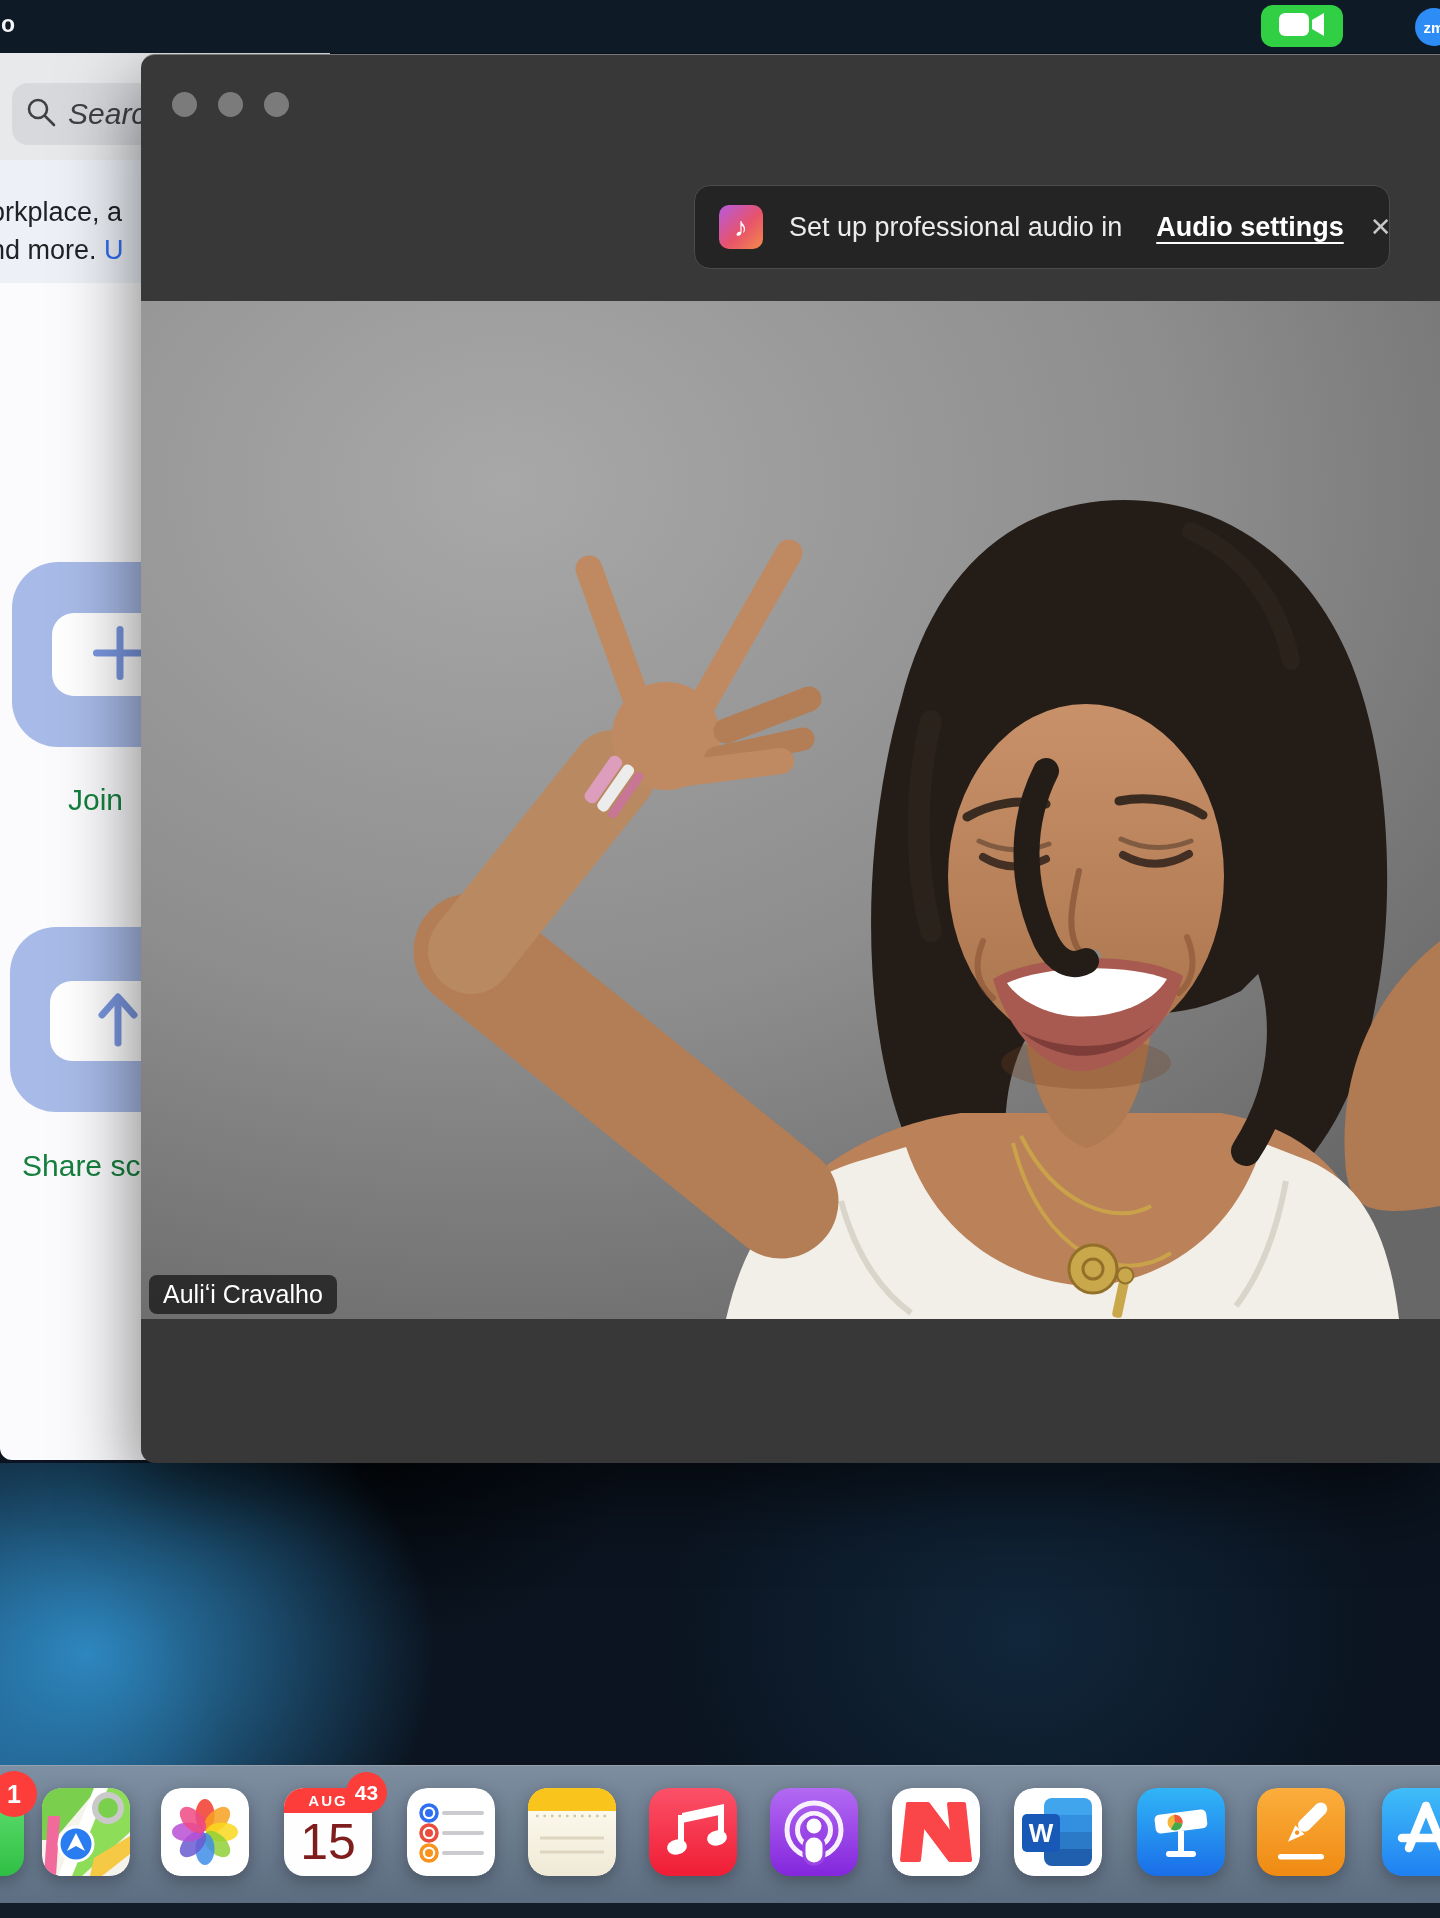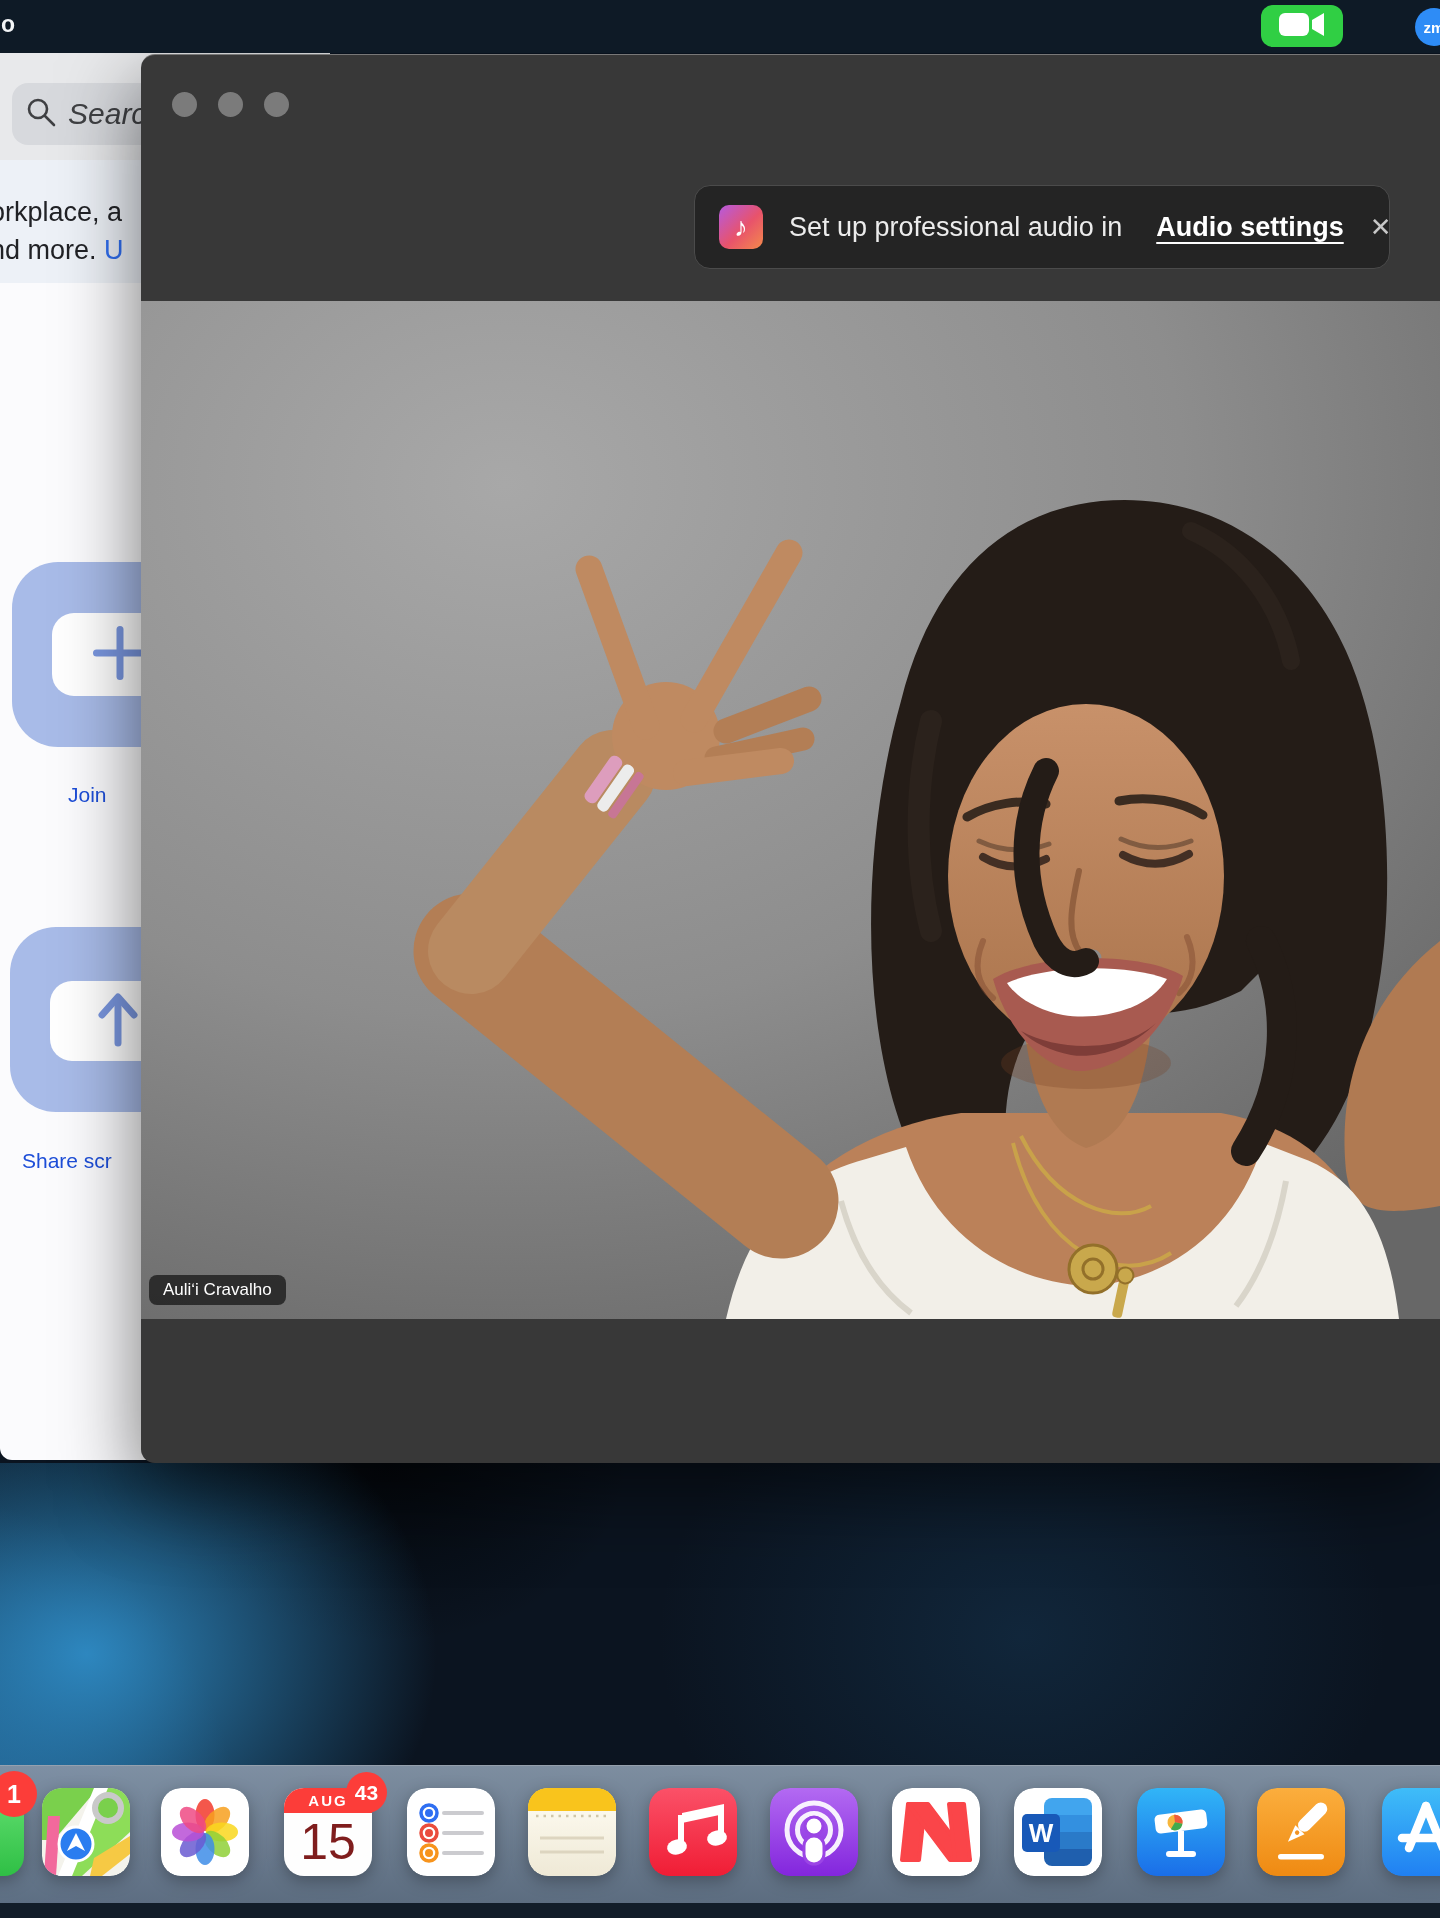--- a/index.html
+++ b/index.html
@@ -16,33 +16,33 @@
   
   #client{left:0;top:53px;width:330px;height:1407px;background:#fbfbfd;border-radius:0 0 12px 12px;z-index:10;}
   #client-header{left:0;top:0;width:100%;height:107px;background:#e8e9eb;}
   #search-field{left:12px;top:30px;width:260px;height:62px;background:#d7d9dd;border-radius:16px;display:flex;align-items:center;padding:0 14px;gap:12px;}
   #search-field span.txt{font-size:30px;color:#3f4043;font-style:italic;}
   #client-banner{left:0;top:107px;width:100%;height:123px;background:#edf1f7;}
   #banner-text{left:-10px;top:33px;width:340px;font-size:27px;line-height:38px;color:#212226;}
   #banner-text .lnk{color:#2f6ef0;}
   .big-btn{width:200px;height:185px;border-radius:46px;background:#a8bbe8;}
   .btn-plate{position:absolute;left:40px;top:51px;width:136px;height:83px;background:#ffffff;border-radius:22px;display:flex;align-items:center;justify-content:center;}
-  .btn-label{position:absolute;font-size:21px;color:#1d4ed8;white-space:nowrap;}
+  .btn-label{position:absolute;font-size:30px;color:#15803d;white-space:nowrap;}
 
   
   #meeting{left:141px;top:54px;width:1299px;height:1409px;background:#383838;border-radius:14px 0 0 14px;z-index:20;box-shadow:0 30px 80px rgba(0,0,0,.55);border-top:1.5px solid rgba(255,255,255,.32);overflow:hidden;}
   #traffic{left:31px;top:37px;display:flex;gap:21px;}
   .tdot{width:25px;height:25px;border-radius:50%;background:#7b7b7b;}
   #audio-banner{left:553px;top:130px;width:696px;height:84px;background:#242424;border:1px solid #4b4b4b;border-radius:16px;display:flex;align-items:center;padding:0 24px;gap:26px;z-index:5;}
   #ab-icon{width:44px;height:44px;border-radius:10px;background:linear-gradient(135deg,#b55ae0 0%,#e8536b 55%,#f48a4b 100%);display:flex;align-items:center;justify-content:center;color:#fff;font-size:27px;flex:0 0 auto;}
   #ab-text{color:#ececec;font-size:27px;white-space:nowrap;}
   #ab-link{color:#ffffff;font-size:27px;font-weight:bold;text-decoration:underline;text-underline-offset:6px;text-decoration-thickness:2px;margin-left:8px;white-space:nowrap;}
   #ab-close{margin-left:auto;color:#c7c7c7;font-size:26px;cursor:default;}
   #video{left:0;top:246px;width:1299px;height:1018px;overflow:hidden;}
-  #name-tag{left:8px;top:1220px;background:rgba(25,25,25,.78);color:#fff;font-size:17px;padding:5px 14px;border-radius:8px;white-space:nowrap;z-index:6;}
+  #name-tag{left:8px;top:1220px;background:rgba(25,25,25,.78);color:#fff;font-size:25px;padding:5px 14px;border-radius:8px;white-space:nowrap;z-index:6;}
 
   
   #wallpaper{left:0;top:1463px;width:1440px;height:455px;
     background:
       radial-gradient(500px 420px at 6% 42%, rgba(47,140,198,.95), rgba(47,140,198,0) 70%),
       radial-gradient(430px 520px at -4% 88%, rgba(36,110,165,.85), rgba(36,110,165,0) 70%),
       radial-gradient(260px 200px at 9% 5%, rgba(3,6,10,.95), rgba(3,6,10,0) 72%),
       radial-gradient(320px 240px at 27% 0%, rgba(3,6,10,.85), rgba(3,6,10,0) 75%),
       radial-gradient(520px 420px at 71% 38%, rgba(30,80,120,.30), rgba(30,80,120,0) 70%),
       #0b1420;

